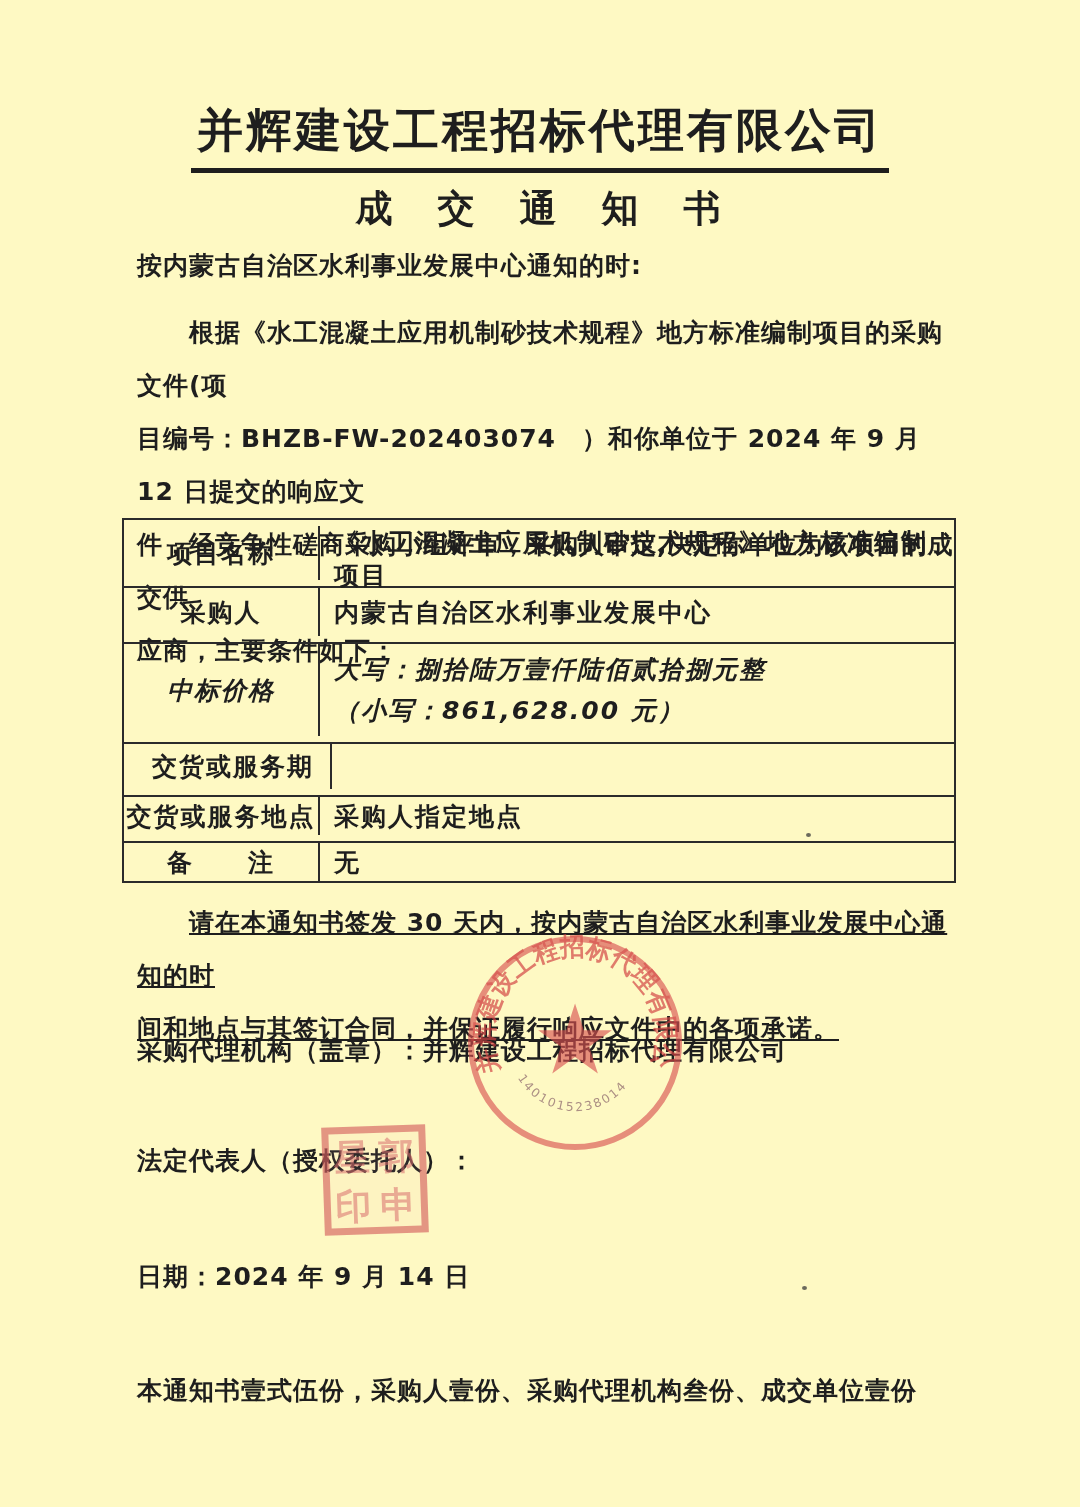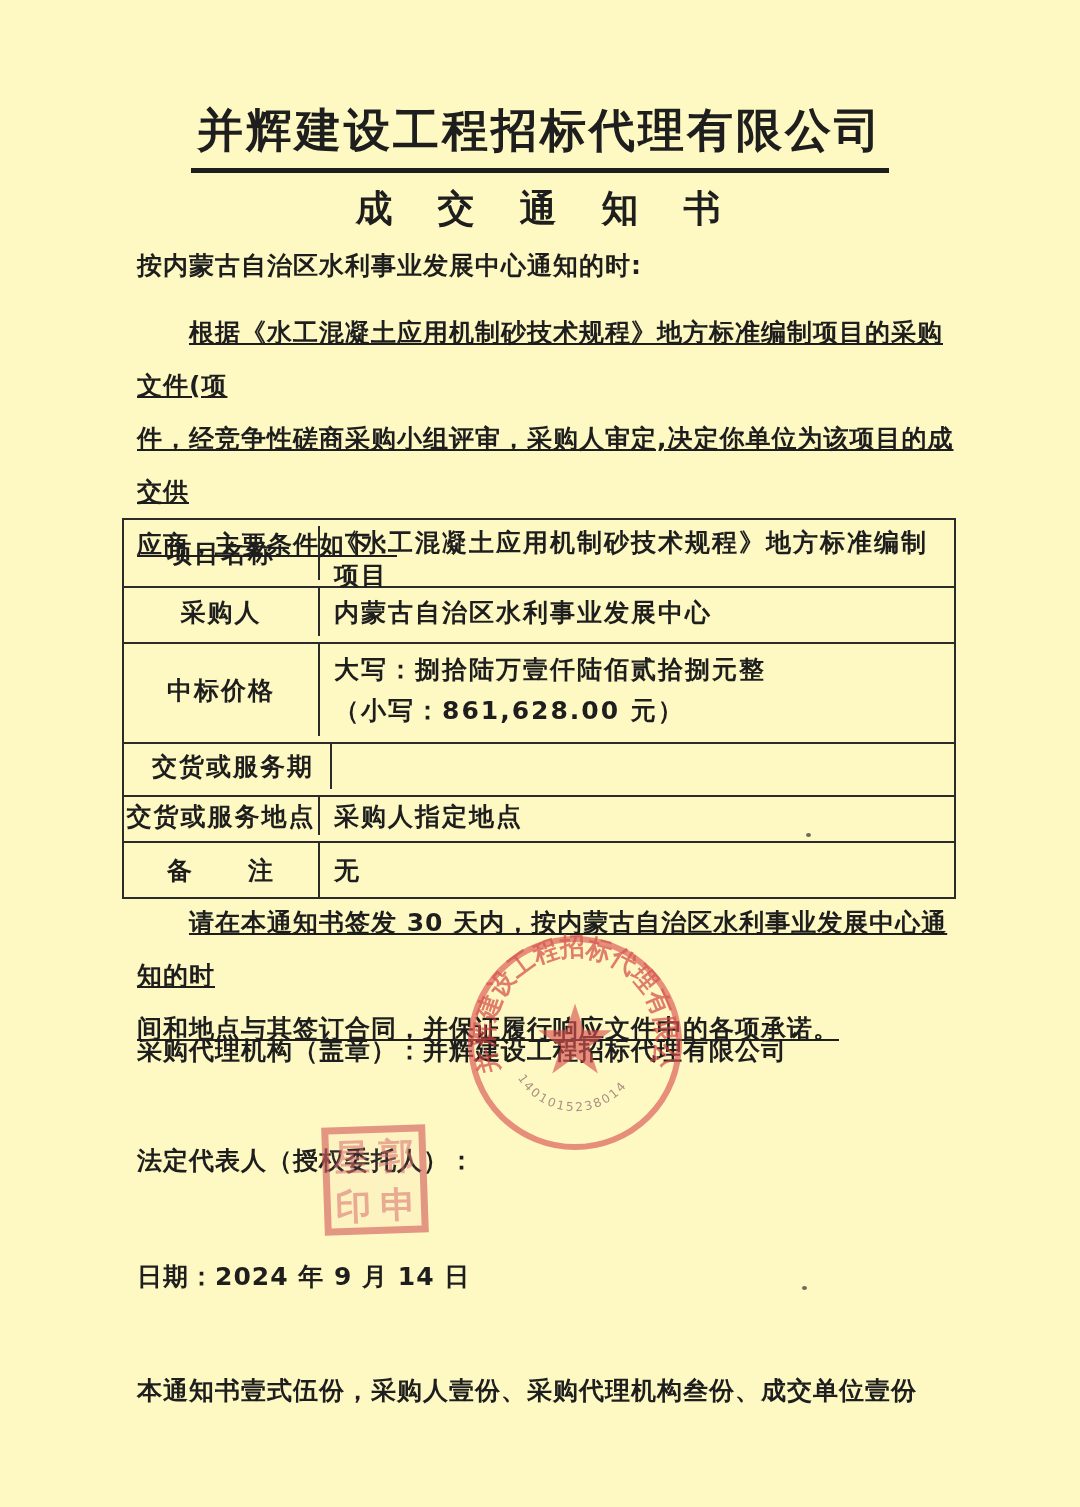--- a/index.html
+++ b/index.html
@@ -21,39 +21,39 @@
     font-size:46px;font-weight:bold;letter-spacing:3px;
     border-bottom:5px solid #1e1e1e;
     padding:0 6px 6px 6px;
   }
   .subtitle-wrap{top:184px;left:0;width:1080px;text-align:center;}
   .subtitle{font-size:37px;font-weight:bold;letter-spacing:4px;}
 
   
   .addressee{top:249px;left:137px;font-size:25px;letter-spacing:1px;font-weight:600;}
   .textblock{font-size:25px;letter-spacing:1px;font-weight:600;line-height:53px;}
-  .intro{top:306px;left:137px;width:830px;text-decoration:underline;}
+  .intro{top:306px;left:137px;width:830px;}
   .indent{text-indent:52px;}
   .closing{top:896px;left:137px;width:830px;text-decoration:underline;}
 
   
   .notice-table{
     top:518px;left:122px;width:834px;
     border:2px solid #2b2b2b;
     box-sizing:border-box;
     background:transparent;
   }
   .t-row{display:flex;box-sizing:border-box;margin-top:6px;}
   .t-row + .t-row{border-top:2px solid #2b2b2b;}
   .t-row:nth-child(1){height:54px;}
   .t-row:nth-child(2){height:50px;}
-  .t-row:nth-child(3){height:94px;}
+  .t-row:nth-child(3){height:94px;font-style:italic;}
   .t-row:nth-child(4){height:47px;padding-left:12px;}
   .t-row:nth-child(5){height:40px;}
-  .t-row:nth-child(6){height:56px;font-family:Liberation Serif, serif;}
+  .t-row:nth-child(6){height:40px;font-family:Liberation Serif, serif;}
   .t-label{
     width:196px;flex:0 0 196px;box-sizing:border-box;
     border-right:2px solid #2b2b2b;
     display:flex;align-items:center;justify-content:center;
     font-size:25px;font-weight:600;letter-spacing:2px;
   }
   .t-value{
     flex:1;display:flex;flex-direction:column;justify-content:space-evenly;
     padding-left:14px;box-sizing:border-box;
     font-size:25px;font-weight:600;letter-spacing:2px;
@@ -96,20 +96,21 @@
   </div>
 
   <div class="abs subtitle-wrap">
     <span class="subtitle">成　交　通　知　书</span>
   </div>
 
   <div class="abs addressee">按内蒙古自治区水利事业发展中心通知的时:</div>
 
   <div class="abs intro textblock">
     <div class="indent">根据《水工混凝土应用机制砂技术规程》地方标准编制项目的采购文件(项</div>
+    <div>目编号：BHZB-FW-202403074　）和你单位于 2024 年 9 月 12 日提交的响应文</div>
     <div>件，经竞争性磋商采购小组评审，采购人审定,决定你单位为该项目的成交供</div>
     <div>应商，主要条件如下：</div>
   </div>
 
   <div class="abs notice-table">
     <div class="t-row">
       <div class="t-label">项目名称</div>
       <div class="t-value">
         <div>《水工混凝土应用机制砂技术规程》地方标准编制项目</div>
       </div>

